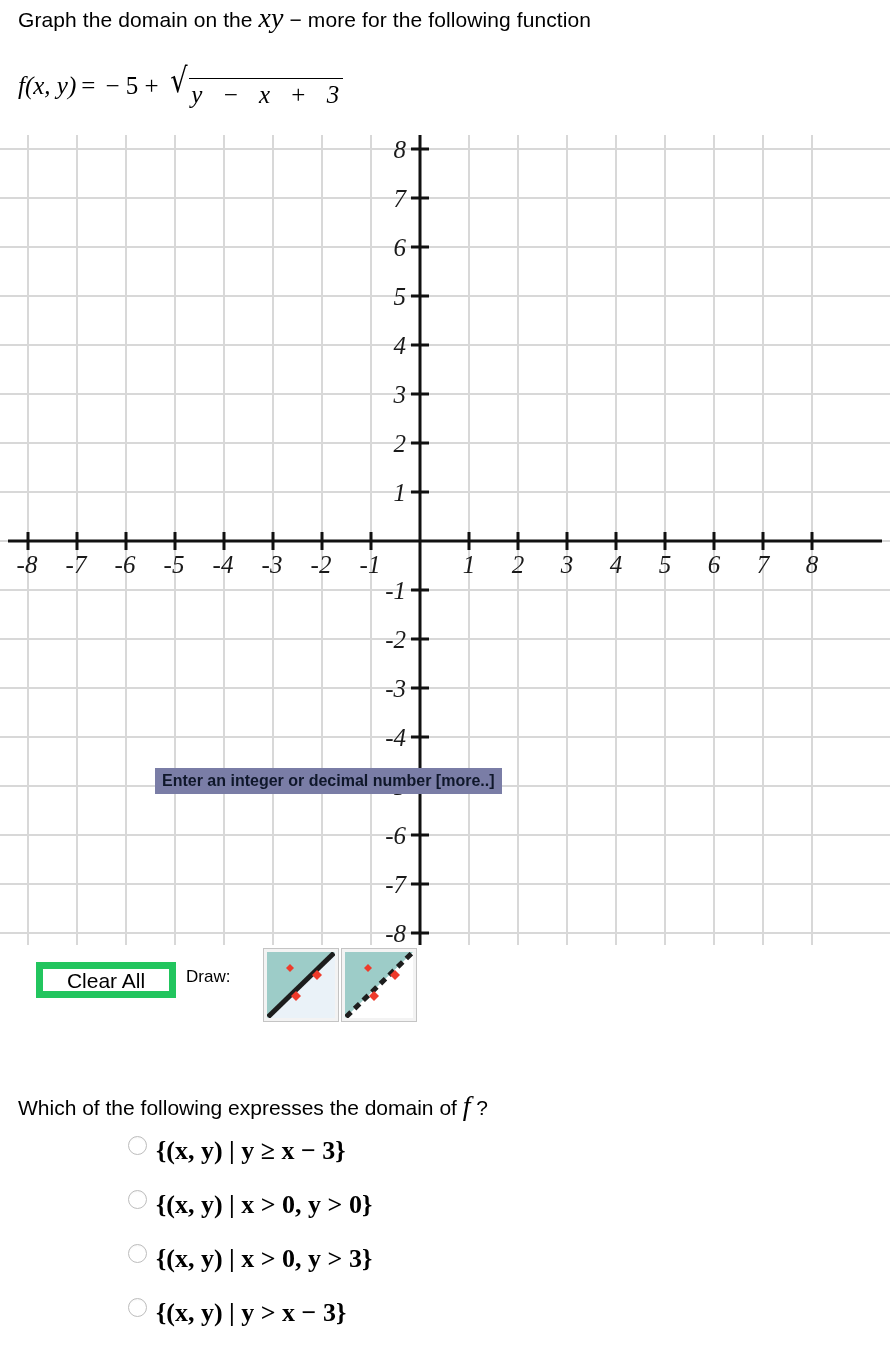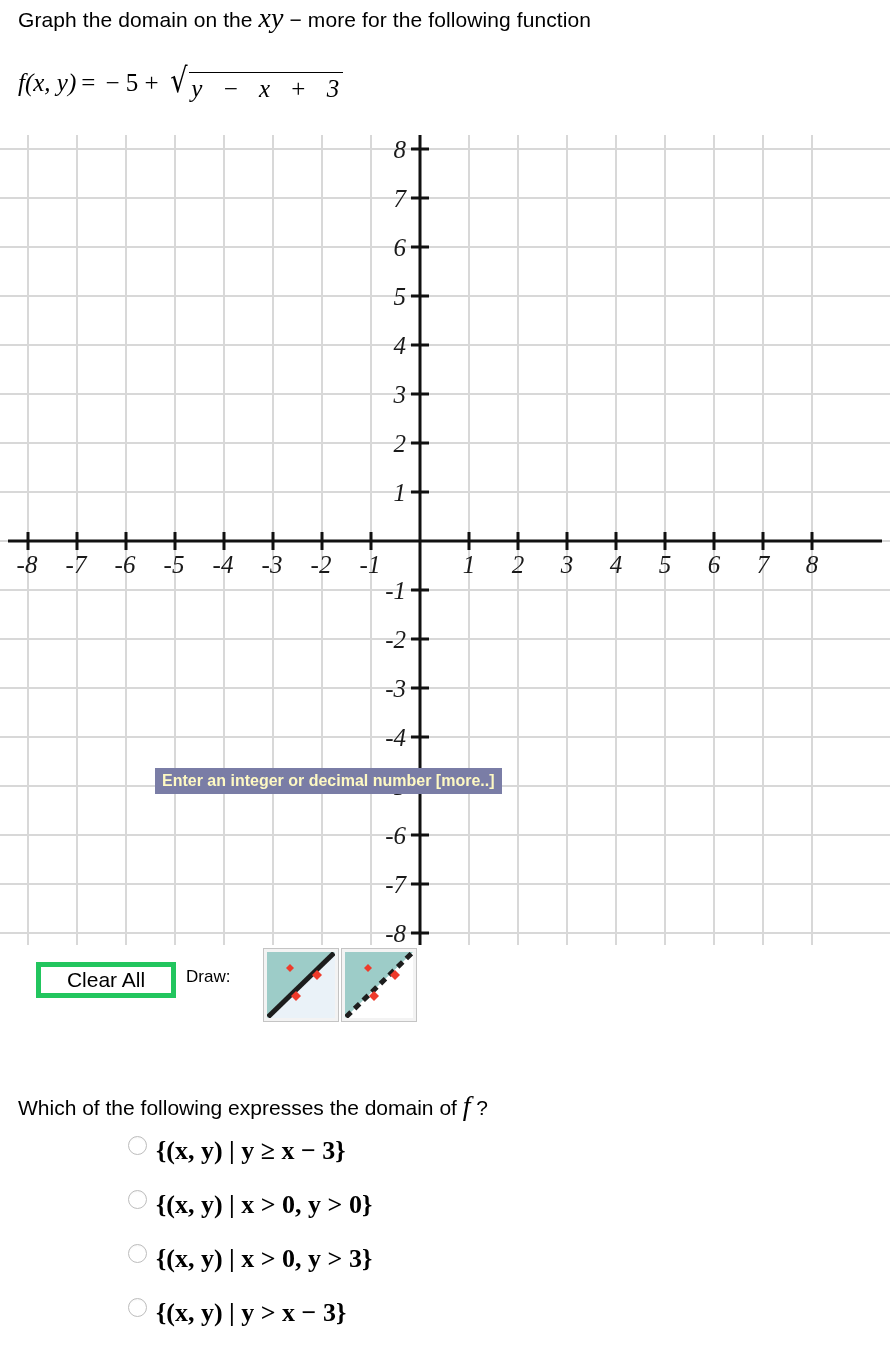--- a/index.html
+++ b/index.html
@@ -54,21 +54,21 @@
   }
   .radical .rsign {
     font-size: 34px;
     line-height: 1;
     transform: scaleX(0.8) translateY(1px);
     font-family: "DejaVu Serif", serif;
   }
   .radicand {
     border-top: 1.6px solid #000;
     padding: 2px 4px 0 2px;
-    margin-top: 10px;
+    margin-top: 16px;
     font-style: italic;
   }
   .radicand .op { font-style: normal; }
 
   
   #graph-wrap {
     position: absolute;
     left: 0;
     top: 135px;
     width: 890px;
@@ -85,21 +85,21 @@
 
   
   #answer-tooltip {
     position: absolute;
     left: 155px;
     top: 768px;
     height: 26px;
     line-height: 26px;
     padding: 0 7px;
     background: #7a7da6;
-    color: #fef9c3;
+    color: #0f172a;
     font-size: 16px;
     font-weight: bold;
     font-family: "Liberation Sans", sans-serif;
     white-space: nowrap;
     box-sizing: border-box;
   }
 
   
   #toolbar {
     position: absolute;
@@ -108,21 +108,21 @@
     width: 890px;
     height: 78px;
   }
   #clear-all-btn {
     position: absolute;
     left: 36px;
     top: 14px;
     width: 140px;
     height: 36px;
     background: #ffffff;
-    border: 5px solid #22c55e;
+    border: 7px solid #22c55e;
     font-family: "Liberation Sans", sans-serif;
     font-size: 21px;
     color: #000;
     cursor: pointer;
     padding: 0;
     box-sizing: border-box;
   }
   #draw-label {
     position: absolute;
     left: 186px;

